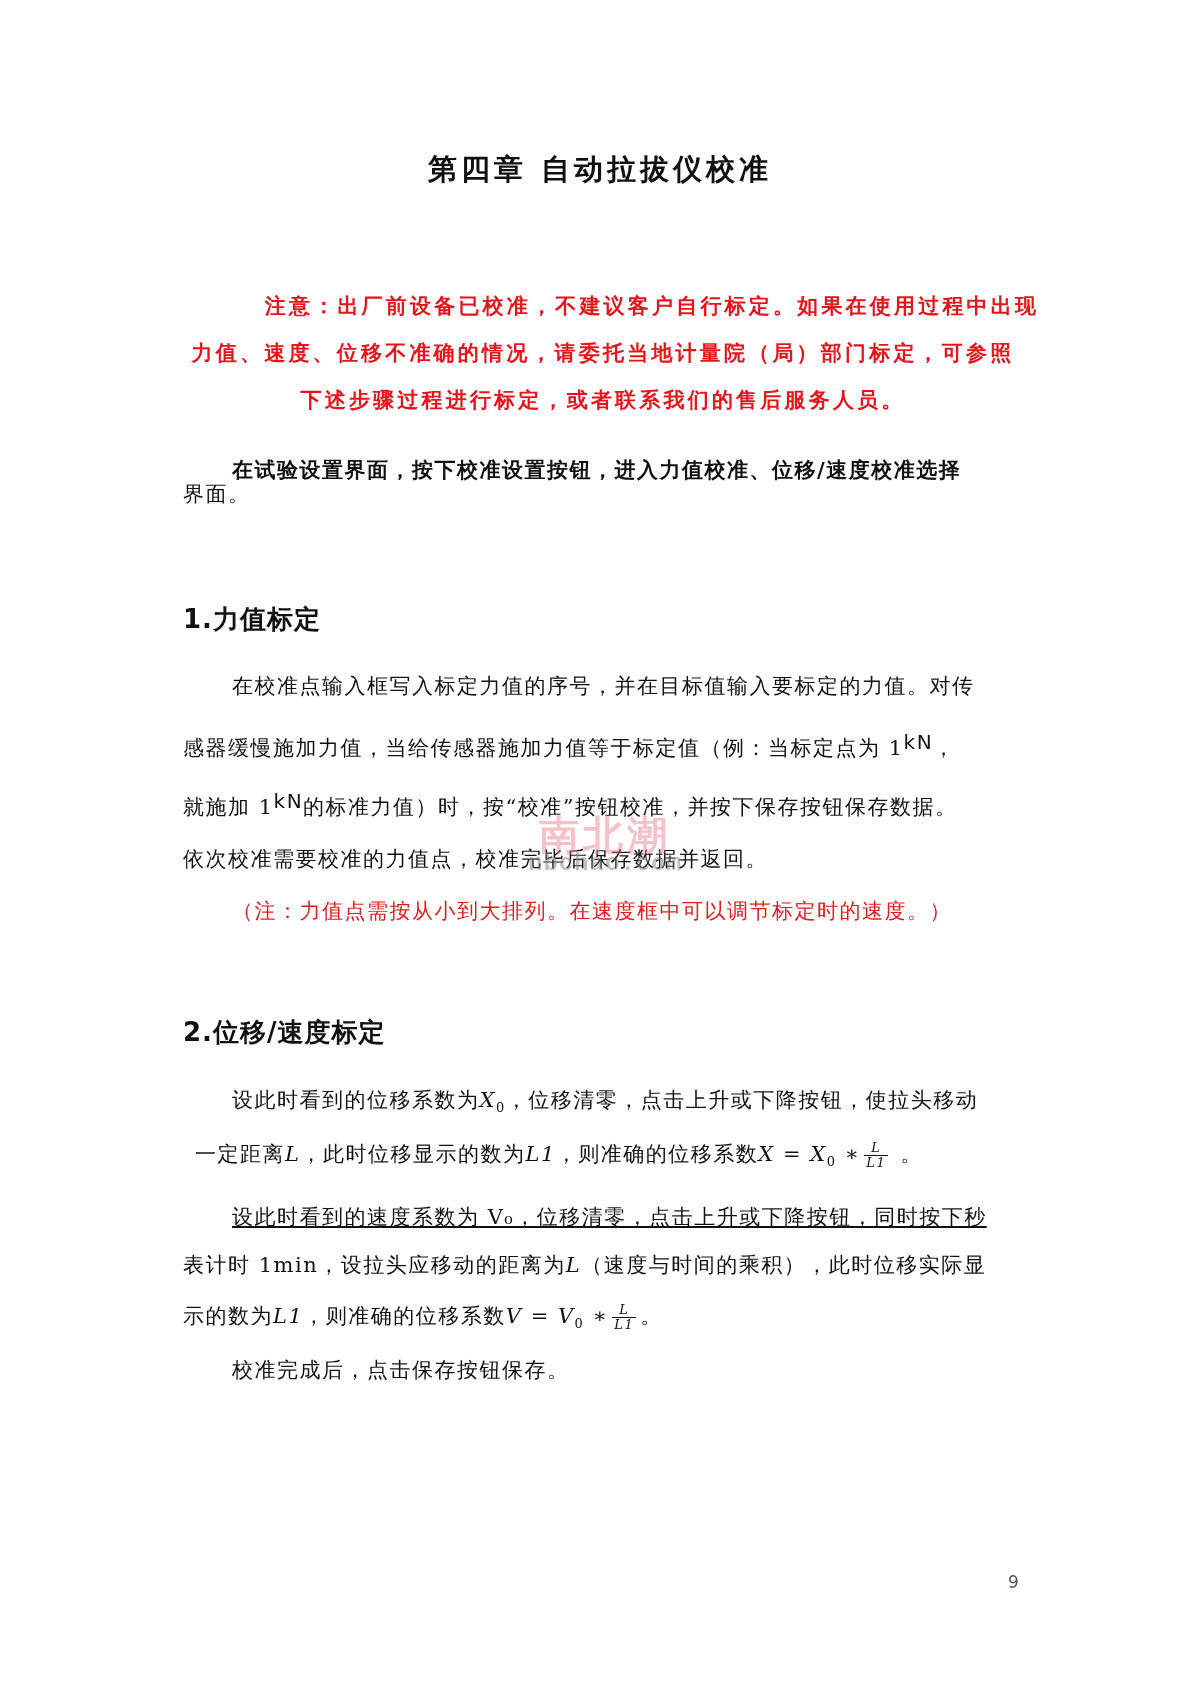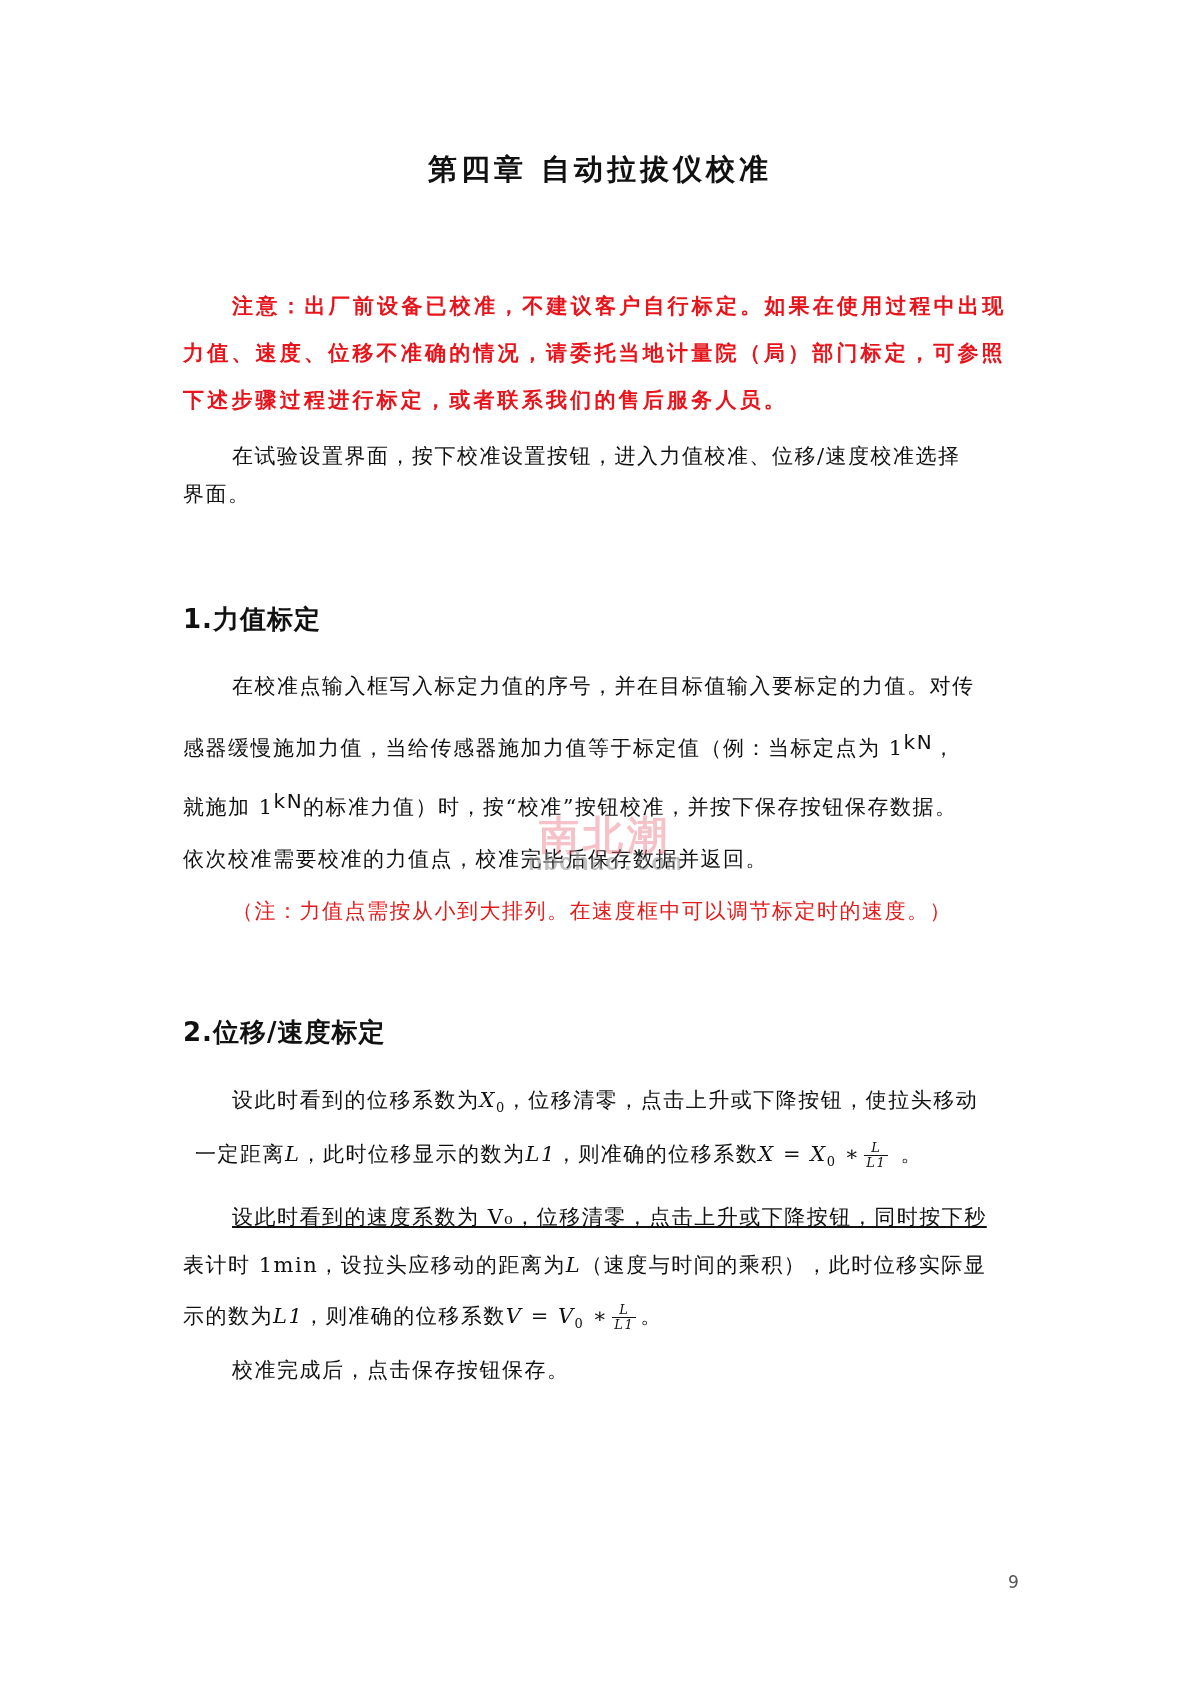--- a/index.html
+++ b/index.html
@@ -3,21 +3,21 @@
 <meta charset="utf-8">
 <style>
   html, body { margin: 0; padding: 0; background: #ffffff; }
   body { width: 1200px; height: 1697px; position: relative; overflow: hidden;
          font-family: "DejaVu Serif", "Liberation Serif", serif; color: #111; }
   .page { position: absolute; left: 0; top: 0; width: 1200px; height: 1301px; background: #fff; }
   .title { position: absolute; top: 150px; left: 0; width: 1200px; text-align: center;
            font-size: 29px; font-weight: bold; letter-spacing: 4px; color: #111; }
   .line { position: absolute; left: 183px; width: 840px; font-size: 21px; white-space: nowrap; letter-spacing: 1.5px; }
   .indent { left: 232px; }
-  .red { color: #e8141b; font-weight: bold; letter-spacing: 3.2px; }
+  .red { color: #e8141b; font-weight: bold; letter-spacing: 3.2px; text-align: center; }
   .red-note { color: #e31b1b; font-weight: normal; letter-spacing: 1.5px; }
   .heading { position: absolute; left: 183px; font-family: "DejaVu Sans", "Liberation Sans", sans-serif;
              font-size: 26px; font-weight: bold; color: #111; letter-spacing: 1px; }
   .math { font-family: "DejaVu Serif", "Liberation Serif", serif; font-style: italic; }
   .sub { font-size: 13px; vertical-align: -5px; font-style: normal; }
   .frac { display: inline-block; vertical-align: middle; text-align: center; font-size: 13px; font-style: italic; line-height: 14px; margin: 0 4px; }
   .frac .num { display: block; border-bottom: 1px solid #111; padding: 0 2px; }
   .frac .den { display: block; padding: 0 2px; }
   .unit { font-family: "DejaVu Sans", "Liberation Sans", sans-serif; font-size: 20px; vertical-align: 6px; }
   .page-number { position: absolute; left: 1008px; top: 1572px; font-family: "DejaVu Sans", "Liberation Sans", sans-serif;
@@ -31,21 +31,21 @@
 <body>
 
 <div class="page">
 
   <div class="title">第四章  自动拉拔仪校准</div>
 
   <div class="line indent red" style="top:292px;">注意：出厂前设备已校准，不建议客户自行标定。如果在使用过程中出现</div>
   <div class="line red" style="top:339px;">力值、速度、位移不准确的情况，请委托当地计量院（局）部门标定，可参照</div>
   <div class="line red" style="top:386px;">下述步骤过程进行标定，或者联系我们的售后服务人员。</div>
 
-  <div class="line indent" style="top:442px;">在试验设置界面，按下校准设置按钮，进入力值校准、位移/速度校准选择</div>
+  <div class="line indent" style="top:456px;font-weight:bold;">在试验设置界面，按下校准设置按钮，进入力值校准、位移/速度校准选择</div>
   <div class="line" style="top:480px;">界面。</div>
 
   <div class="heading" style="top:602px;">1.力值标定</div>
   <div class="line indent" style="top:672px;">在校准点输入框写入标定力值的序号，并在目标值输入要标定的力值。对传</div>
   <div class="line" style="top:730px;">
     <span>感器缓慢施加力值，当给传感器施加力值等于标定值（例：当标定点为 1</span><span class="unit">kN</span><span>，</span>
   </div>
   <div class="line" style="top:789px;">
     <span>就施加 1</span><span class="unit">kN</span><span>的标准力值）时，按“校准”按钮校准，并按下保存按钮保存数据。</span>
   </div>

